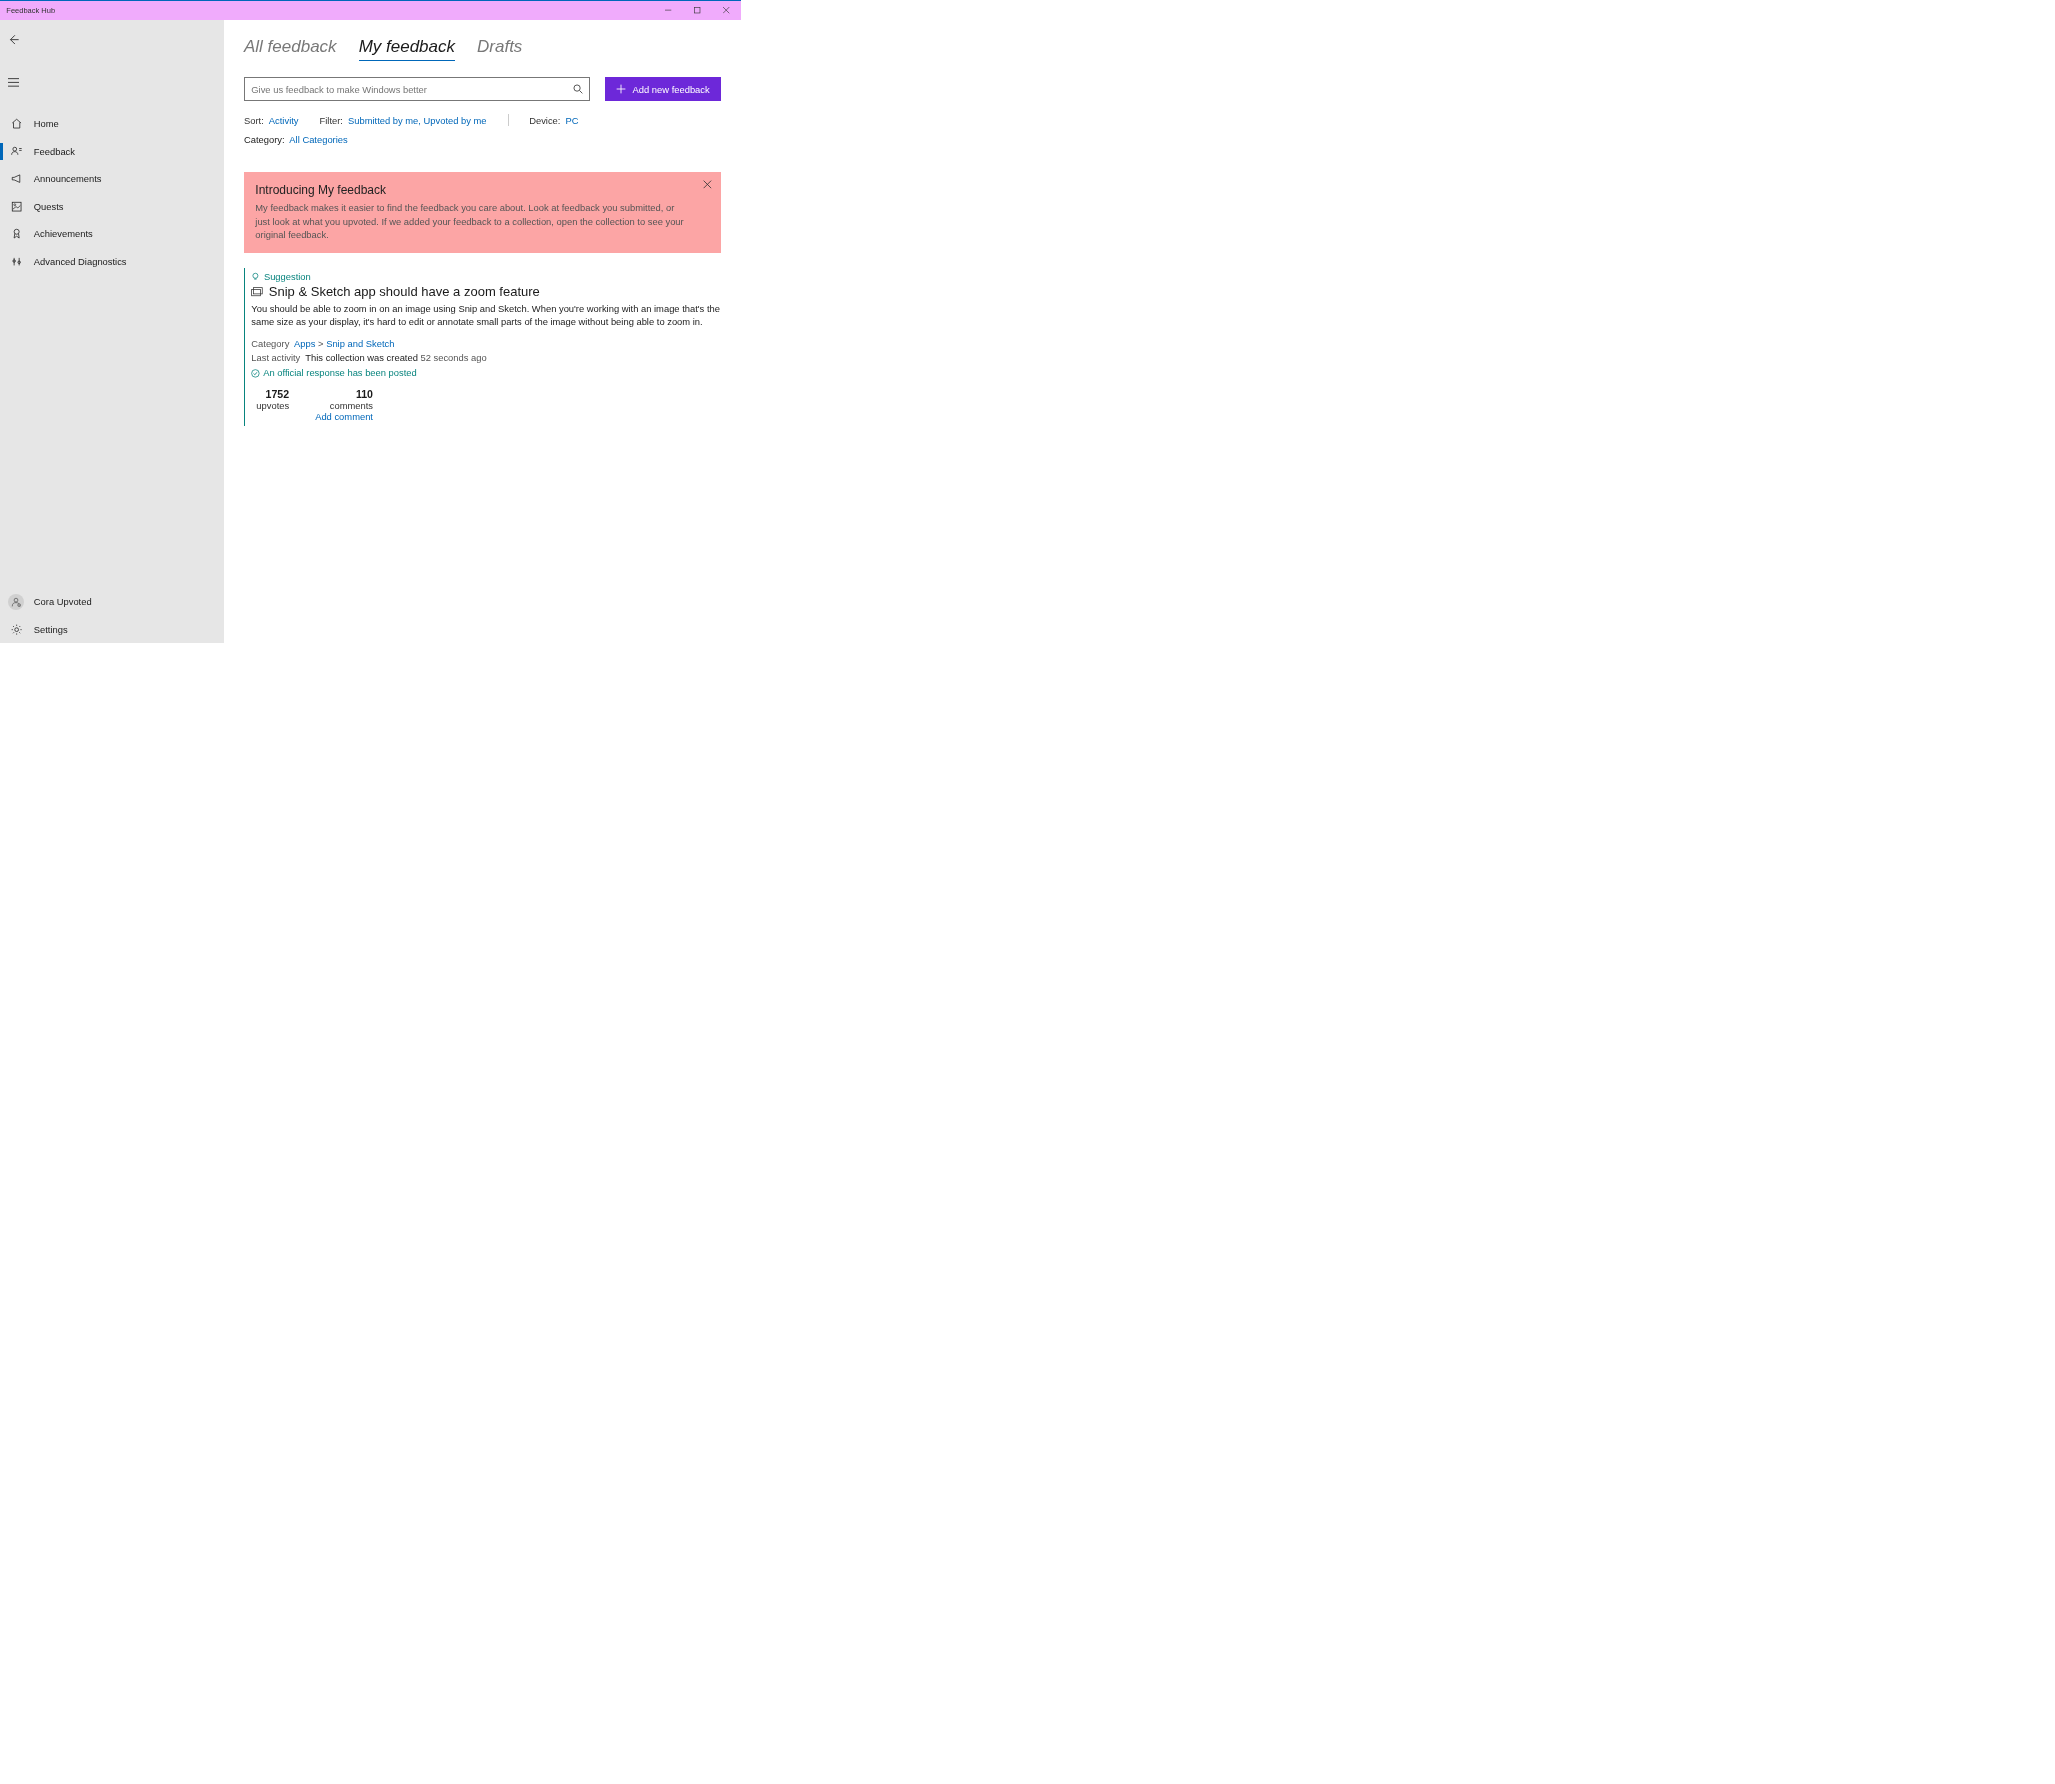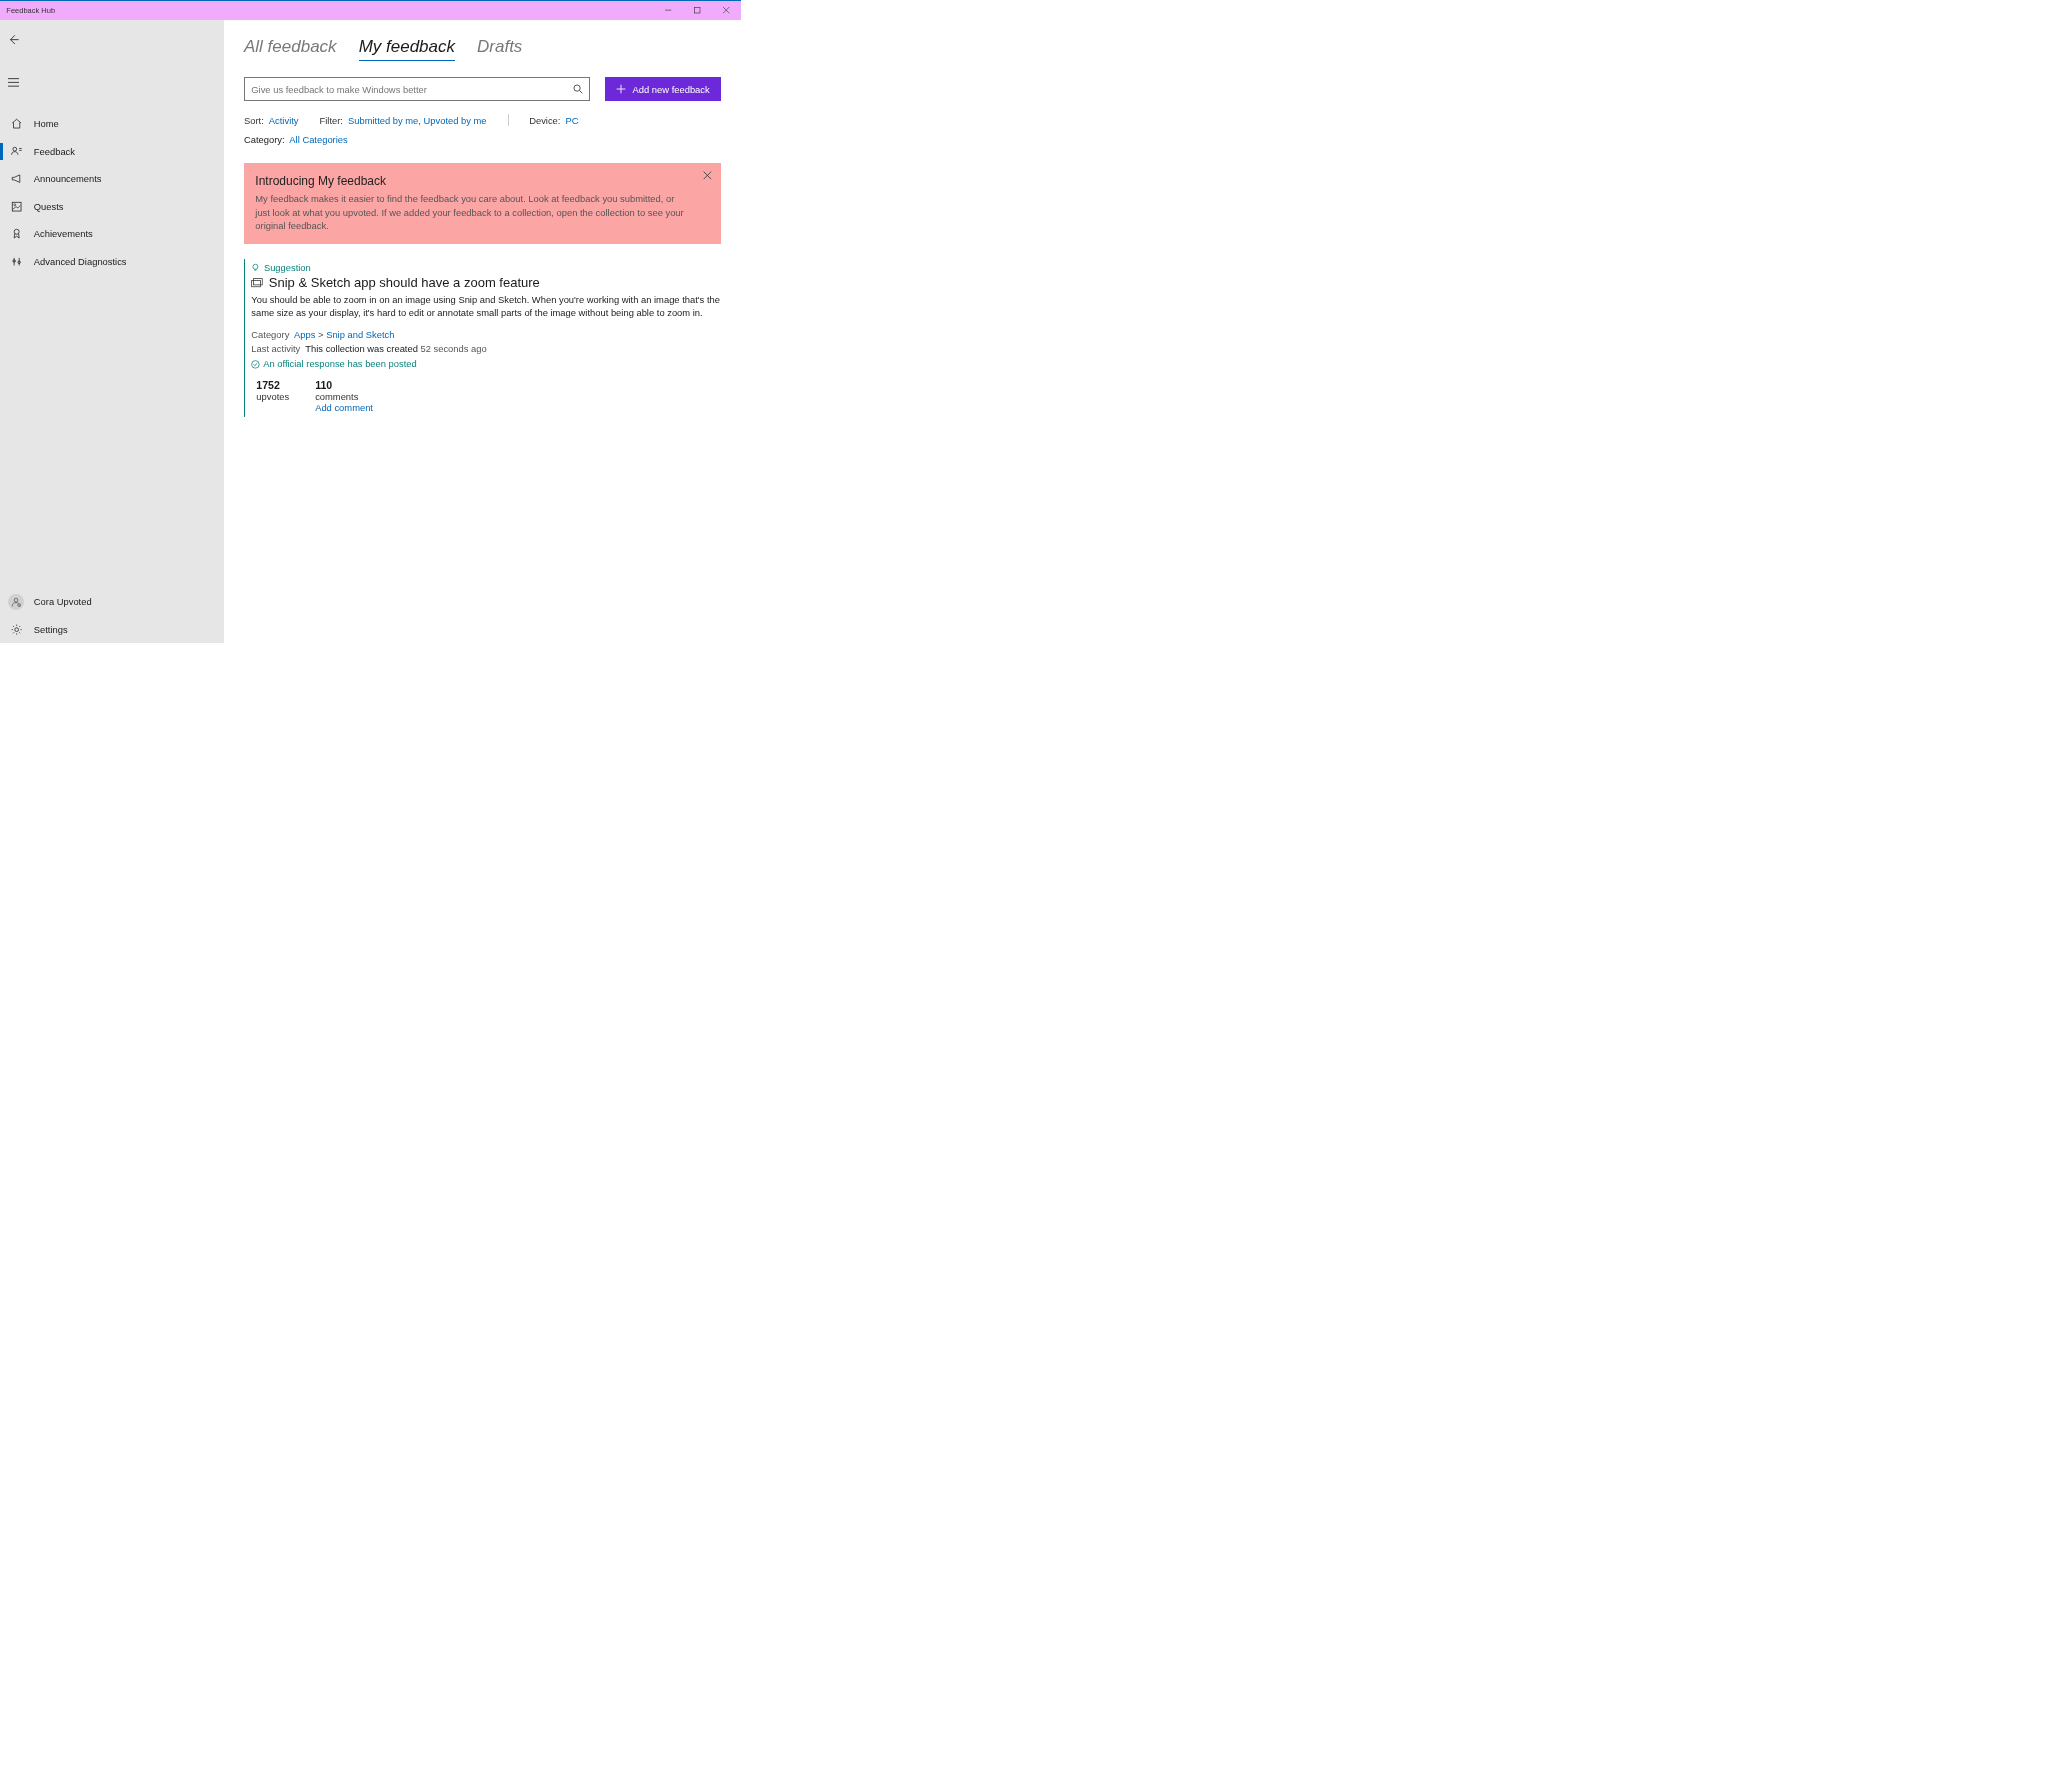--- a/index.html
+++ b/index.html
@@ -132,21 +132,21 @@
     align-items: center;
   }
   .filters .group { display: flex; gap: 5px; align-items: center; }
   .filters .label { color: #333; }
   .filters .val { color: #0067b9; }
   .filters .sep {
     width: 0.6px; height: 12.5px; background: #ccc;
   }
   .filters-row2 {
     display: flex; gap: 5px; font-size: 9.4px;
-    margin-bottom: 18px;
+    margin-bottom: 27px;
   }
   .filters-row2 .val { color: #0067b9; }
 
   .infobox {
     background: #fca5a5;
     padding: 11.3px 30px 11.3px 11.3px;
     position: relative;
     margin-bottom: 15px;
   }
   .infobox h3 { font-size: 12px; font-weight: 400; color: #222; margin-bottom: 3.8px; }
@@ -163,21 +163,21 @@
     padding: 2.5px 0 3.8px 6.3px;
   }
   .tag-line { display: flex; align-items: center; gap: 3.8px; color: #08847e; font-size: 9.4px; margin-bottom: 2.5px;}
   .card-title-row { display: flex; align-items: center; gap: 5px; margin-bottom: 2.5px;}
   .card-title { font-size: 13px; font-weight: 400; color: #1a1a1a; }
   .card-desc { font-size: 9.4px; color: #222; line-height: 1.4; margin-bottom: 8.8px;}
   .card-meta { font-size: 9.4px; color: #555; line-height: 1.55; }
   .card-meta .link { color: #0067b9; }
   .card-meta .teal { color: #08847e; display: inline-flex; align-items: center; gap: 3.1px;}
   .stats { display: flex; gap: 26px; margin-top: 6.3px; padding-left: 5px;}
-  .stat { text-align: left; font-size: 9.4px; }
+  .stat { text-align: right; font-size: 9.4px; }
   .stat .num { font-weight: 700; font-size: 10.6px; }
   .stat .lbl { color: #333; }
   .stat .act { color: #0067b9; }
 
   svg { display: block; }
 </style>
 </head>
 <body>
 
 <div class="titlebar">

